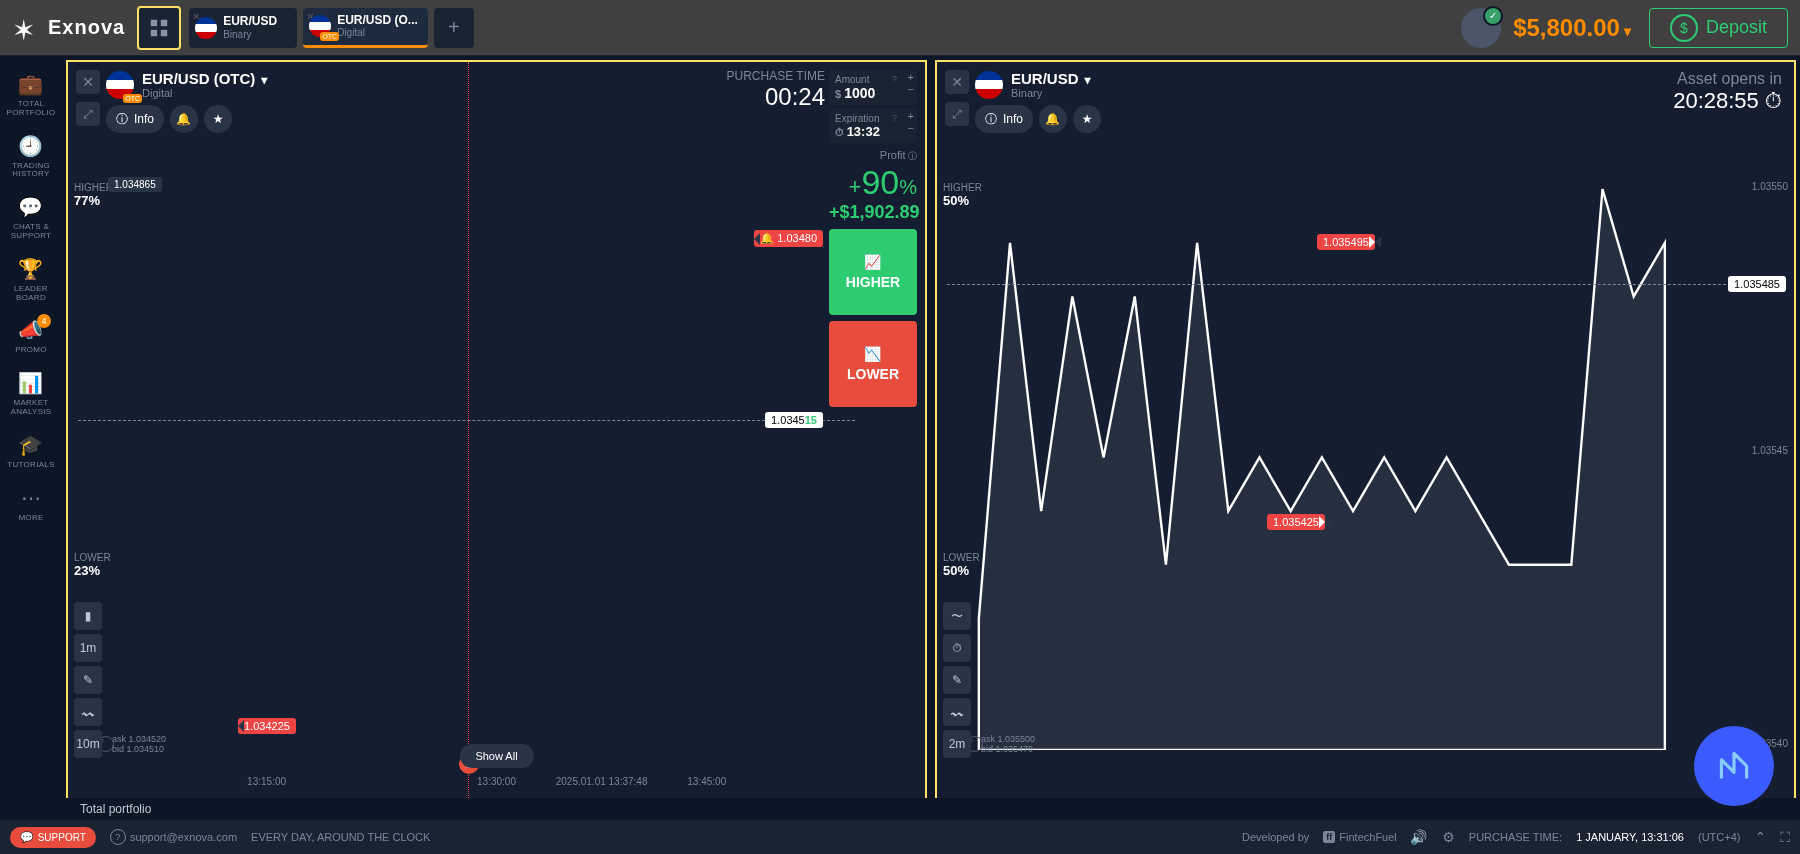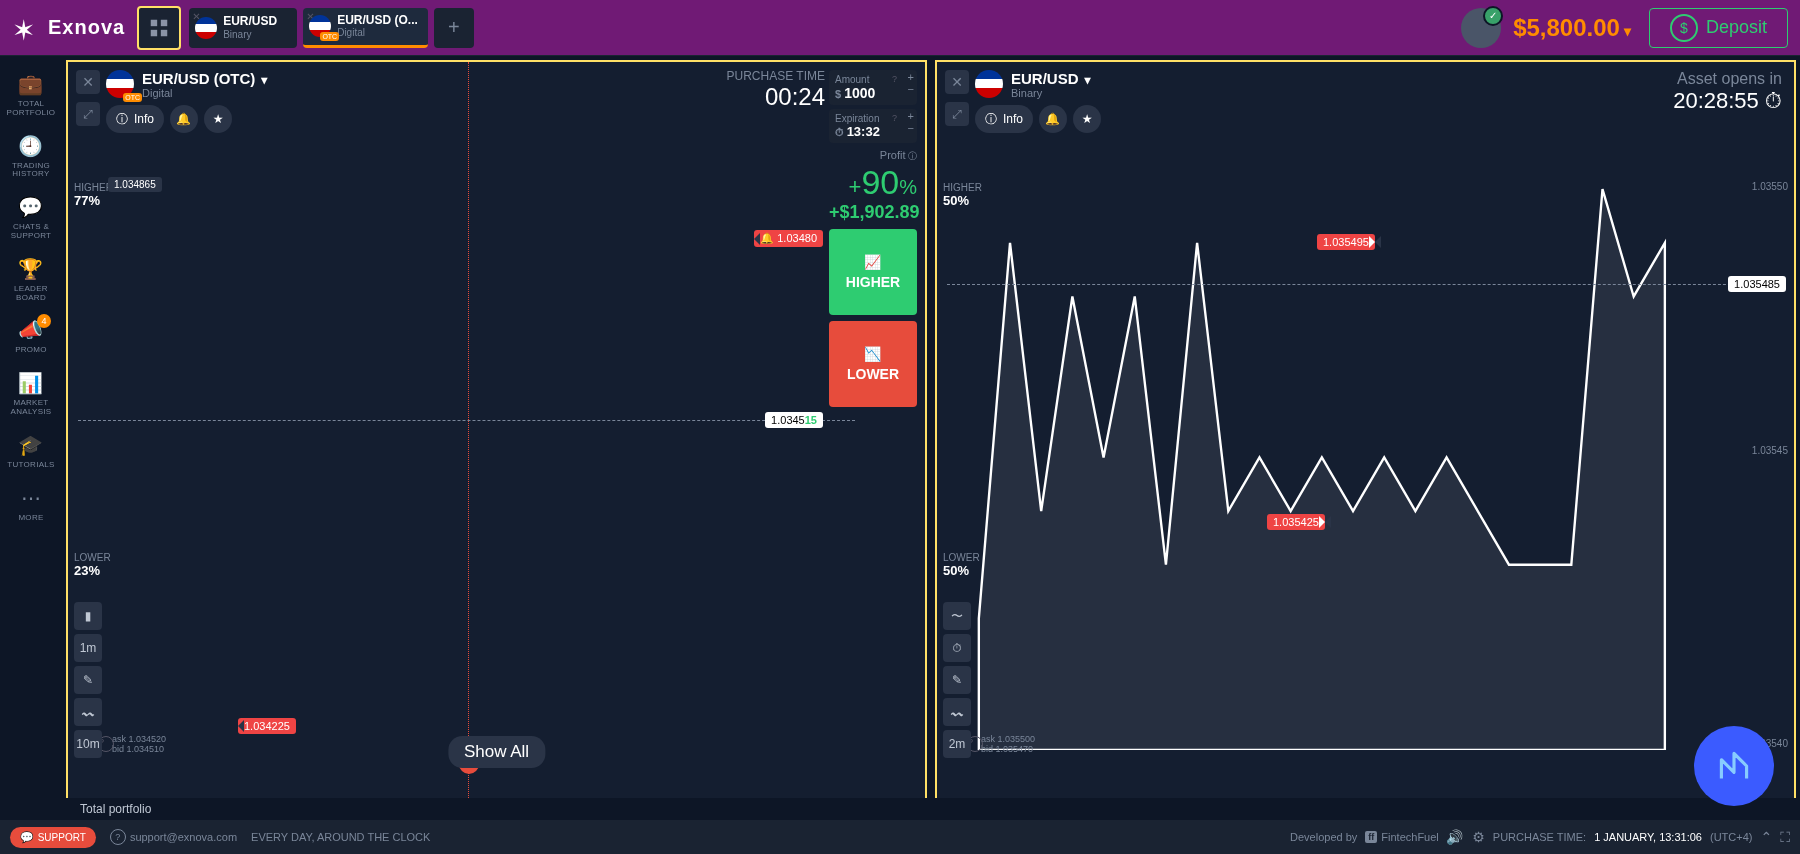--- a/index.html
+++ b/index.html
@@ -1,17 +1,17 @@
 <!DOCTYPE html>
 <html><head>
 <meta charset="utf-8">
 <style>
 *{margin:0;padding:0;box-sizing:border-box;font-family:Arial,sans-serif}
 body{background:#0d1626;color:#fff;width:1800px;height:854px;overflow:hidden;position:relative}
-.topbar{height:56px;display:flex;align-items:center;padding:16px 12px;background:#701a75;border-bottom:1px solid #1a2332}
+.topbar{height:56px;display:flex;align-items:center;padding:16px 12px;background:#404040;border-bottom:1px solid #1a2332}
 .logo{display:flex;align-items:center;gap:8px;margin-right:12px}
 .logo-icon{width:28px;height:28px;position:relative}
 .logo-icon::before{content:"✶";font-size:28px;color:#fff}
 .logo-text{font-size:20px;font-weight:600;letter-spacing:1px}
 .grid-btn{width:44px;height:44px;border:2px solid #ffe066;background:#1a2332;display:flex;align-items:center;justify-content:center;cursor:pointer;margin-right:8px;border-radius:4px}
 .grid-btn svg{width:22px;height:22px}
 .tab{height:40px;min-width:108px;background:#1a2332;border-radius:4px;padding:4px 10px 4px 6px;display:flex;align-items:center;position:relative;margin-right:6px;cursor:pointer}
 .tab.active{background:#1e2a3d;border-bottom:3px solid #ff8c00}
 .tab-close{position:absolute;top:3px;left:3px;font-size:10px;color:#556;cursor:pointer}
 .tab-flag{width:22px;height:22px;border-radius:50%;background:linear-gradient(#003399 33%,#fff 33% 66%,#cc0000 66%);margin-right:6px;position:relative;flex-shrink:0}
@@ -30,21 +30,21 @@
 .sidebar{position:absolute;left:0;top:56px;bottom:34px;width:62px;background:#0d1626;display:flex;flex-direction:column;align-items:center;padding-top:10px;gap:4px}
 .side-item{width:56px;padding:6px 0;display:flex;flex-direction:column;align-items:center;gap:4px;cursor:pointer;color:#7a8699;position:relative}
 .side-icon{font-size:20px}
 .side-label{font-size:8px;text-align:center;line-height:1.1;letter-spacing:0.3px}
 .side-badge{position:absolute;top:2px;right:8px;background:#ff8c00;color:#fff;font-size:9px;width:14px;height:14px;border-radius:50%;display:flex;align-items:center;justify-content:center}
 .main{position:absolute;left:62px;right:0;top:56px;bottom:50px;display:flex;gap:8px;padding:4px}
 .panel{flex:1;border:2px solid #ffe066;background:#141e30;position:relative;overflow:hidden}
 .panel-head{position:absolute;top:8px;left:8px;display:flex;align-items:flex-start;gap:6px;z-index:5}
 .close-x{width:24px;height:24px;background:#2a3447;border-radius:4px;display:flex;align-items:center;justify-content:center;font-size:14px;color:#7a8699;cursor:pointer}
 .expand-btn{width:24px;height:24px;background:#2a3447;border-radius:4px;display:flex;align-items:center;justify-content:center;font-size:12px;color:#7a8699;cursor:pointer;margin-top:8px}
-.asset-hdr{display:flex;align-items:flex-start;gap:8px}
+.asset-hdr{display:flex;align-items:center;gap:8px}
 .flag-big{width:28px;height:28px;border-radius:50%;background:linear-gradient(#003399 33%,#fff 33% 66%,#cc0000 66%);position:relative;flex-shrink:0}
 .flag-big.otc::after{content:"OTC";position:absolute;bottom:-4px;right:-8px;background:#ff8c00;font-size:7px;padding:1px 2px;border-radius:3px}
 .asset-title{font-size:15px;font-weight:600}
 .asset-title::after{content:"▾";margin-left:6px;font-size:12px}
 .asset-sub{font-size:11px;color:#7a8699}
 .info-row{display:flex;gap:6px;margin-top:6px}
 .chip{height:28px;padding:0 10px;background:#2a3447;border-radius:14px;display:flex;align-items:center;gap:6px;font-size:12px;cursor:pointer}
 .chip.icon-only{width:28px;padding:0;justify-content:center}
 .purchase-time{position:absolute;top:8px;right:100px;text-align:right;z-index:5}
 .pt-label{font-size:12px;color:#7a8699;line-height:1.1}
@@ -82,37 +82,37 @@
 .price-flag .hl{color:#2ecc71;font-weight:700}
 .price-flag::before{content:"";position:absolute;left:-6px;top:50%;transform:translateY(-50%);border:6px solid transparent;border-right-color:#fff}
 .price-flag.right::before{left:auto;right:-6px;border-right-color:transparent;border-left-color:#fff}
 .price-flag.dark{background:#ef4444;color:#fff}
 .price-flag.dark::before{border-right-color:#2a3447}
 .dash-line{position:absolute;left:10px;right:70px;border-top:1px dashed #7a8699;z-index:2}
 .tool-col{position:absolute;left:6px;bottom:40px;display:flex;flex-direction:column;gap:4px;z-index:5}
 .tool-btn{width:28px;height:28px;background:#2a3447;border-radius:4px;display:flex;align-items:center;justify-content:center;font-size:12px;cursor:pointer;color:#c0c8d4}
 .bid-ask{position:absolute;left:44px;bottom:44px;font-size:9px;color:#7a8699;z-index:4}
 .bid-ask span{display:block}
-.show-all{position:absolute;bottom:30px;left:50%;transform:translateX(-50%);background:#2a3447;padding:6px 16px;border-radius:14px;font-size:17px;cursor:pointer;z-index:5}
+.show-all{position:absolute;bottom:30px;left:50%;transform:translateX(-50%);background:#2a3447;padding:6px 16px;border-radius:14px;font-size:11px;cursor:pointer;z-index:5}
 .candle-area{position:absolute;left:24px;right:94px;top:115px;bottom:48px;z-index:1}
 .candle{position:absolute;width:10px}
 .candle .wick{position:absolute;left:50%;width:1px;background:currentColor;transform:translateX(-50%)}
 .candle .body{position:absolute;left:0;right:0;background:currentColor}
 .candle.up{color:#2ecc71}
 .candle.dn{color:#e74c3c}
 .vline{position:absolute;top:0;bottom:0;border-left:1px dotted #e74c3c;z-index:2}
 .vline .marker{position:absolute;bottom:24px;left:-10px;width:20px;height:20px;background:#e74c3c;border-radius:50%;display:flex;align-items:center;justify-content:center;font-size:11px}
 .line-chart{position:absolute;left:30px;right:70px;top:115px;bottom:48px;z-index:1}
 .portfolio-bar{position:absolute;left:62px;right:0;bottom:34px;height:22px;padding:0 18px;display:flex;align-items:center;font-size:12px;color:#c0c8d4;background:#0d1626}
 .footer{position:absolute;left:0;right:0;bottom:0;height:34px;background:#1a2332;display:flex;align-items:center;padding:0 10px;font-size:11px;color:#7a8699;gap:14px}
 .support-pill{background:#e74c3c;color:#fff;padding:4px 10px;border-radius:12px;font-size:10px;display:flex;align-items:center;gap:4px;cursor:pointer}
 .support-pill::before{content:"💬";font-size:11px}
 .foot-link{display:flex;align-items:center;gap:4px;cursor:pointer}
 .foot-link::before{content:"?";width:14px;height:14px;border:1px solid #7a8699;border-radius:50%;display:flex;align-items:center;justify-content:center;font-size:9px}
-.foot-right{margin-left:auto;display:flex;align-items:center;gap:8px}
+.foot-right{margin-left:auto;display:flex;align-items:center;gap:14px}
 .fintechfuel{display:flex;align-items:center;gap:4px}
 .fintechfuel::before{content:"ff";background:#7a8699;color:#1a2332;padding:1px 3px;font-weight:700;font-size:9px;border-radius:2px}
 .foot-icon{font-size:14px;cursor:pointer}
 .fab{position:absolute;right:26px;bottom:48px;width:80px;height:80px;border-radius:50%;background:#3b5bff;display:flex;align-items:center;justify-content:center;z-index:20;cursor:pointer}
 .fab svg{width:42px;height:42px}
 .val-tooltip{position:absolute;left:40px;top:115px;background:#2a3447;padding:2px 6px;font-size:10px;border-radius:3px;z-index:4}
 .q-icon{width:16px;height:16px;border:1px solid #556;border-radius:50%;display:inline-flex;align-items:center;justify-content:center;font-size:9px;color:#556;margin-left:6px;cursor:pointer}
 </style>
 </head>
 <body>
@@ -400,20 +400,26 @@
       <div class="tool-btn">✎</div>
       <div class="tool-btn">〰</div>
       <div class="tool-btn">10m</div>
     </div>
     <div class="bid-ask">
       <span class="q-icon" style="position:absolute;left:-20px;top:2px">?</span>
       <span>ask 1.034520</span>
         <span>bid 1.034510</span>
     </div>
     <div class="show-all">Show All</div>
+    <div class="x-axis">
+      <div class="x-tick" style="left:15%">13:15:00</div>
+      <div class="x-tick" style="left:50%">13:30:00</div>
+      <div class="x-tick" style="left:66%">2025.01.01 13:37:48</div>
+      <div class="x-tick" style="left:82%">13:45:00</div>
+    </div>
   </div>
 
   <div class="panel">
     <div class="panel-head">
       <div>
         <div class="close-x">✕</div>
         <div class="expand-btn">⤢</div>
       </div>
       <div>
         <div class="asset-hdr">

